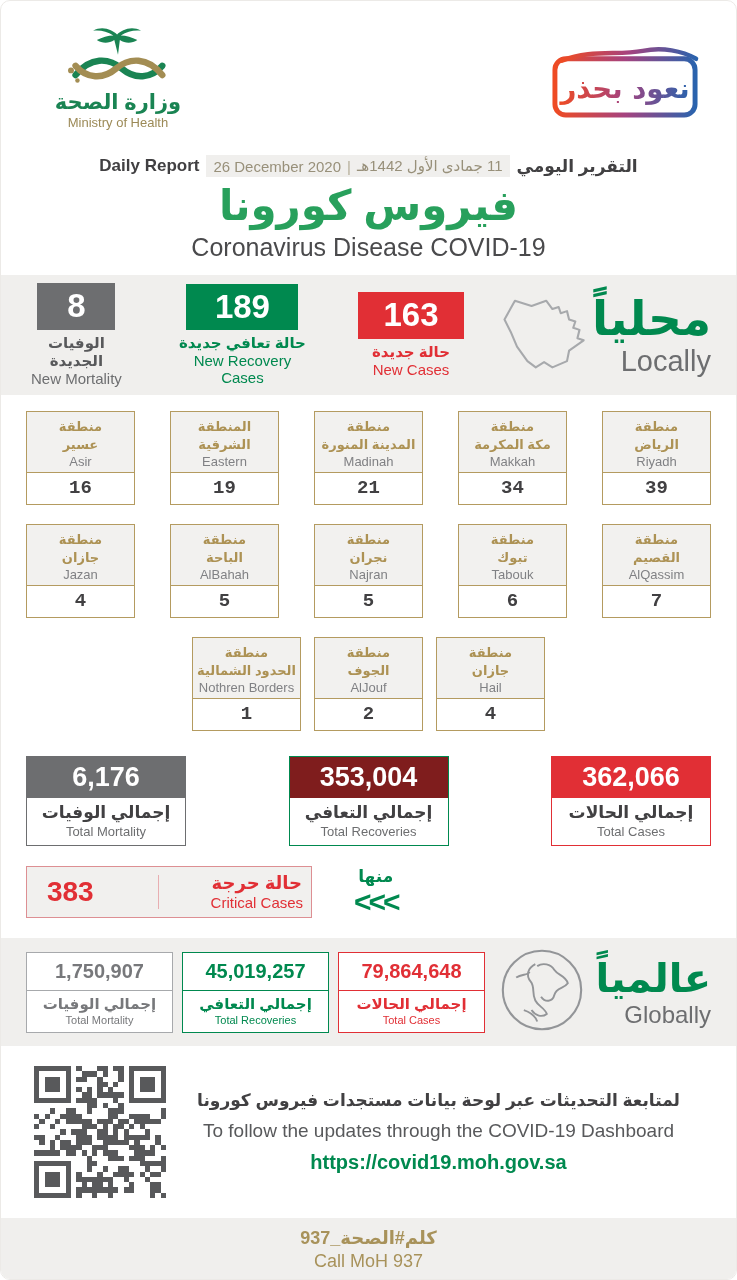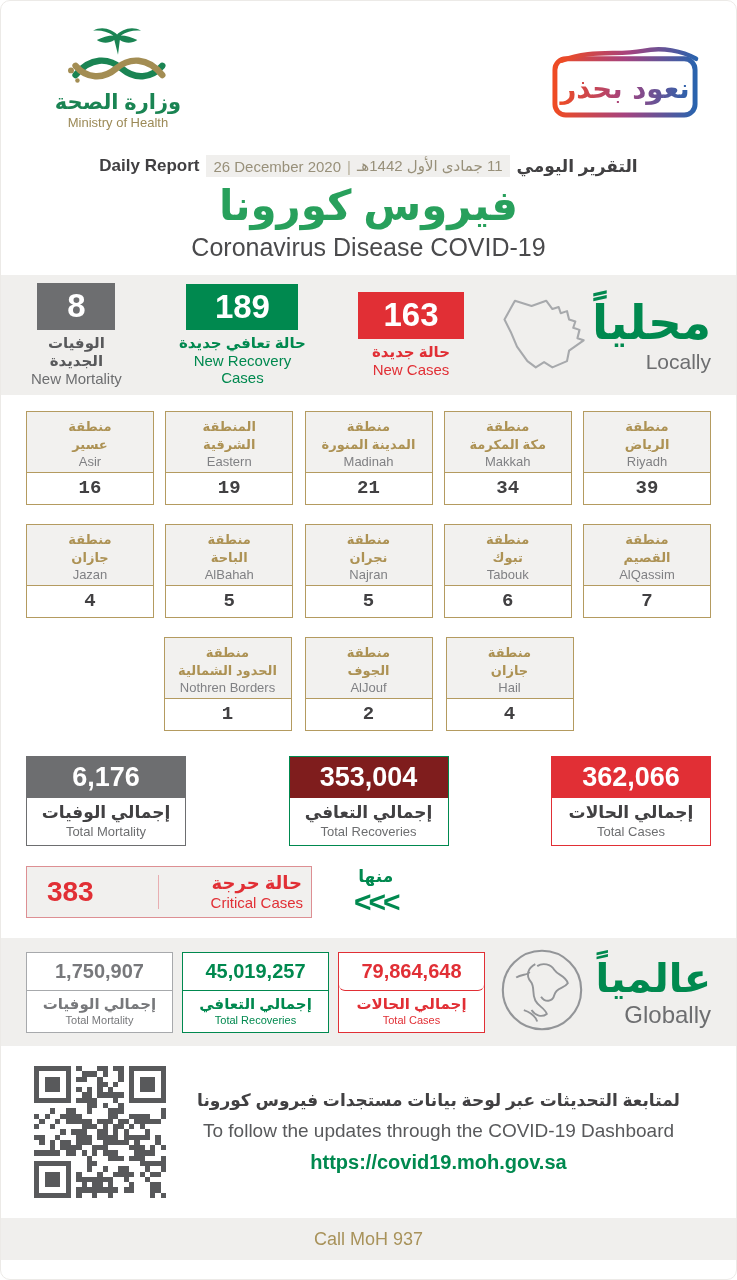--- a/index.html
+++ b/index.html
@@ -34,27 +34,27 @@
   .stat.green .stat-box{background:#00894f;width:112px;margin:0 auto;}
   .stat.red   .stat-box{background:#e12f35;width:106px;margin:0 auto;}
   .stat-ar{font-size:15px;font-weight:bold;margin-top:4px;}
   .stat-en{font-size:15px;}
   .stat.gray .stat-ar{color:#58595b;} .stat.gray .stat-en{color:#6d6e70;}
   .stat.green .stat-ar,.stat.green .stat-en{color:#00894f;}
   .stat.red .stat-ar,.stat.red .stat-en{color:#e12f35;}
   .band-map{margin-left:28px;}
   .band-heading{margin-left:auto;text-align:right;line-height:1;}
   .band-heading .h-ar{color:#00894f;font-size:47px;font-weight:bold;}
-  .band-heading .h-en{color:#6d6e70;font-size:21px;margin-top:5px;}
+  .band-heading .h-en{color:#6d6e70;font-size:29px;margin-top:5px;}
 
   
   .regions{padding:16px 25px 0;}
   .region-row{display:flex;justify-content:space-between;direction:rtl;margin-bottom:19px;}
   .region-row.centered{justify-content:center;gap:13px;}
-  .region{width:128px;border:1px solid #b49b60;background:#fff;text-align:center;box-sizing:border-box;}
+  .region{width:109px;border:1px solid #b49b60;background:#fff;text-align:center;box-sizing:border-box;}
   .region-label{background:#f2f1ef;border-bottom:1px solid #b49b60;padding:6px 2px 3px;min-height:61px;box-sizing:border-box;}
   .r-ar{color:#ad9254;font-weight:bold;font-size:13px;line-height:1.35;white-space:nowrap;}
   .r-en{color:#808184;font-size:13px;margin-top:1px;}
   .r-val{color:#414042;font-size:19px;font-weight:bold;padding:4px 0 5px;direction:ltr;font-family:Liberation Mono, monospace;}
 
   
   .totals{display:flex;justify-content:space-between;padding:6px 25px 0;}
   .total-card{width:160px;text-align:center;background:#fff;box-sizing:border-box;}
   .total-card.gray {border:1px solid #6d6e70;}
   .total-card.green{border:1px solid #00894f;}
@@ -85,21 +85,21 @@
   
   .gband{background:#f0efed;margin-top:20px;padding:13px 25px;display:flex;align-items:center;height:82px;}
   .gcard{width:147px;background:#fff;text-align:center;box-sizing:border-box;}
   .gcard + .gcard{margin-left:9px;}
   .gcard.gray {border:1px solid #a7a9ac;color:#77787b;}
   .gcard.green{border:1px solid #00894f;color:#00894f;}
   .gcard.red  {border:1px solid #e12f35;color:#e12f35;}
   .g-num{font-size:20px;font-weight:bold;padding:7px 0;direction:ltr;}
   .gcard.gray  .g-num{border-bottom:1px solid #a7a9ac;}
   .gcard.green .g-num{border-bottom:1px solid #00894f;}
-  .gcard.red   .g-num{border-bottom:1px solid #e12f35;border-radius:6px;}
+  .gcard.red   .g-num{border-bottom:1px solid #e12f35;}
   .g-ar{font-size:15px;font-weight:bold;margin-top:4px;}
   .g-en{font-size:11px;padding-bottom:6px;margin-top:1px;}
   .gband-globe{margin-left:14px;}
   .gband-heading{margin-left:auto;text-align:right;line-height:1;}
   .gband-heading .h-ar{color:#00894f;font-size:40px;font-weight:bold;}
   .gband-heading .h-en{color:#6d6e70;font-size:24px;margin-top:5px;}
 
   
   .dash{display:flex;align-items:center;padding:20px 25px 8px;}
   .qr{width:132px;height:132px;margin-left:8px;flex:none;}
@@ -594,16 +594,17 @@
         </svg>
     </div>
     <div class="dash-text">
       <div class="dash-ar" dir="rtl">لمتابعة التحديثات عبر لوحة بيانات مستجدات فيروس كورونا</div>
       <div class="dash-en">To follow the updates through the COVID-19 Dashboard</div>
       <a class="dash-url" href="#">https://covid19.moh.gov.sa</a>
     </div>
   </div>
 
   <div class="hbar">
+    <div class="h-tag">كلم#الصحة_937</div>
     <div class="h-call">Call MoH 937</div>
   </div>
 
 </div>
 
 </body></html>

